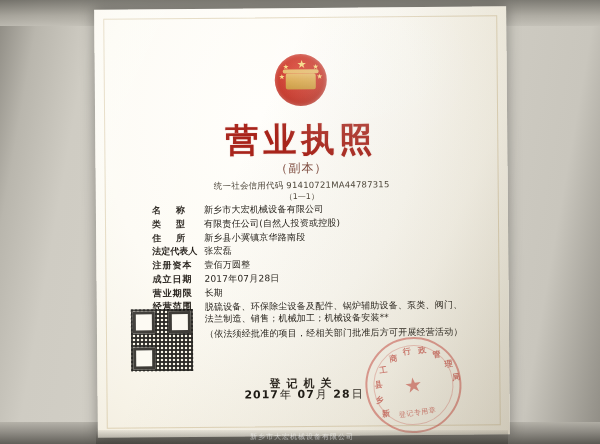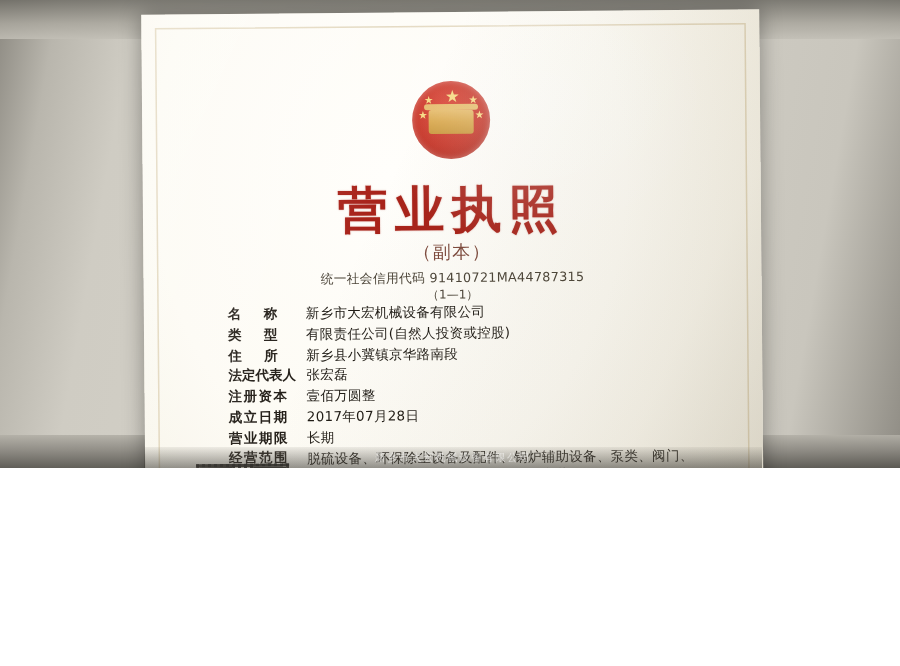--- a/index.html
+++ b/index.html
@@ -10,21 +10,21 @@
   body {
     width: 600px;
     height: 444px;
     overflow: hidden;
     font-family: "DejaVu Sans", sans-serif;
   }
 
   #scene {
     position: relative;
     width: 600px;
-    height: 312px;
+    height: 444px;
     background: #701a75;
     overflow: hidden;
   }
 
   
   .backdrop {
     position: absolute;
     inset: 0;
     background:
       linear-gradient(100deg, #8d8a82 0%, #b9b6ad 6%, #cfccc3 14%, #d6d3ca 50%, #c9c6bd 88%, #8f8c84 100%);

